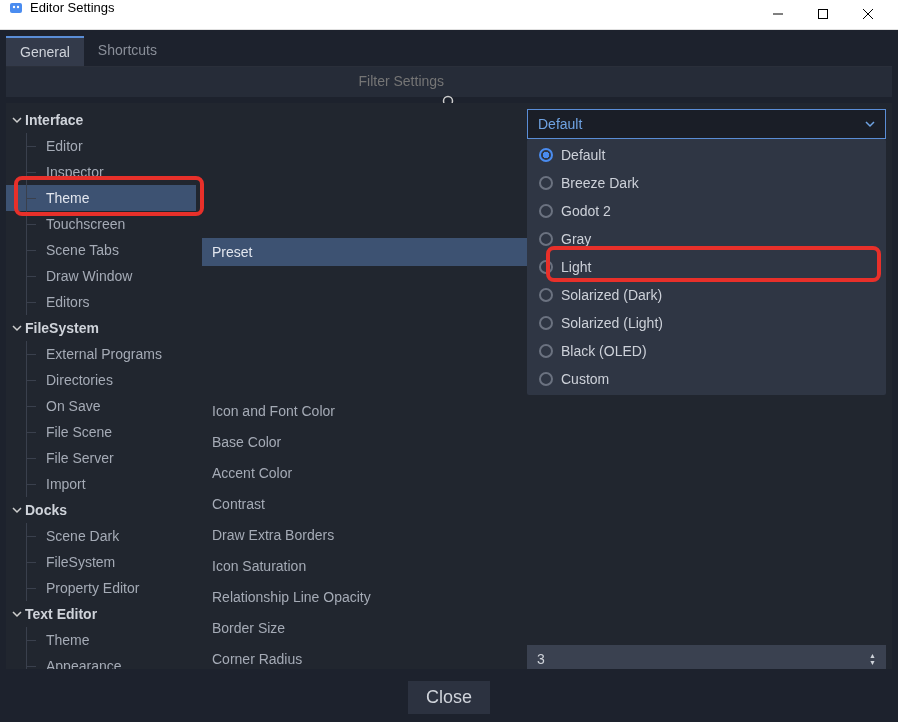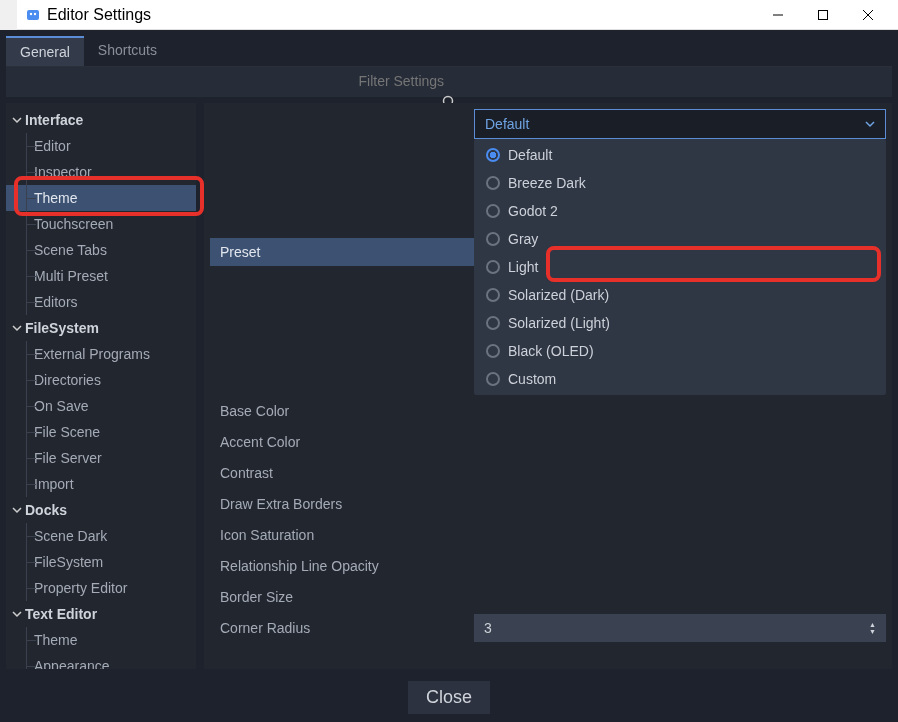--- a/index.html
+++ b/index.html
@@ -9,26 +9,25 @@
   background: #f0f0f0;
   font-family: -apple-system, BlinkMacSystemFont, "Segoe UI", Arial, sans-serif;
   font-size: 14px;
   color: #cdcdcd;
   overflow: hidden;
 }
 .titlebar {
   height: 30px;
   background: #ffffff;
   display: flex;
-  align-items: center;
+  align-items: flex-start;
   padding: 0 8px;
   color: #000;
-  font-size: 16px;
+  font-size: 13px;
   border-bottom: 1px solid #e0e0e0;
-  margin-left: 17px;
 }
 .titlebar-icon {
   width: 16px; height: 16px;
   margin-right: 6px;
 }
 .titlebar-title { flex: 1; }
 .win-controls { display: flex; gap: 0; }
 .win-btn {
   width: 45px; height: 28px;
   display: flex; align-items: center; justify-content: center;
@@ -73,21 +72,20 @@
 .search-icon {
   width: 30px;
   display: flex;
   align-items: center;
   justify-content: center;
 }
 .main-split {
   display: flex;
   flex: 1;
   margin-top: 6px;
-  gap: 8px;
   min-height: 0;
 }
 .sidebar {
   width: 190px;
   background: #21262f;
   overflow-y: auto;
   padding: 4px 0;
   position: relative;
 }
 .sidebar::-webkit-scrollbar { width: 6px; }
@@ -118,21 +116,21 @@
 }
 .tree-item::after {
   content: '';
   position: absolute;
   left: 20px;
   top: 50%;
   width: 10px;
   height: 1px;
   background: #3a404d;
 }
-.tree-item span { margin-left: 0; }
+.tree-item span { margin-left: 12px; }
 .tree-item.selected {
   background: #3d5272;
   color: #e2e6ee;
 }
 .chevron {
   width: 10px;
   height: 10px;
   display: inline-block;
 }
 .highlight-red {
@@ -155,21 +153,21 @@
   overflow-y: auto;
   position: relative;
 }
 .prop-row {
   display: flex;
   align-items: center;
   min-height: 30px;
   margin-bottom: 1px;
 }
 .prop-label {
-  width: 264px;
+  width: 325px;
   padding: 6px 10px;
   color: #a5abb6;
 }
 .prop-row.sel .prop-label {
   background: #3d5272;
   color: #e2e6ee;
 }
 .prop-value {
   flex: 1;
 }
@@ -306,21 +304,21 @@
       <div class="tree-item selected">
           <span>Theme</span>
         </div>
       <div class="tree-item">
           <span>Touchscreen</span>
         </div>
       <div class="tree-item">
           <span>Scene Tabs</span>
         </div>
       <div class="tree-item">
-          <span>Multi Preset</span>
+          <span>Draw Window</span>
         </div>
       <div class="tree-item">
           <span>Editors</span>
         </div>
 
       <div class="tree-section">
         <svg class="chevron" viewBox="0 0 10 10">
             <path d="M1 3 L5 7 L9 3" fill="none" stroke="#cdcdcd" stroke-width="1.5"></path>
           </svg>
         <span>FileSystem</span>
@@ -419,20 +417,23 @@
               </div>
             <div class="option-row">
                 <span class="radio"></span>
                 <span>Custom</span>
               </div>
           </div>
         </div>
       </div>
 
       <div class="prop-row">
+          <div class="prop-label">Icon and Font Color</div>
+        </div>
+      <div class="prop-row">
           <div class="prop-label">Base Color</div>
         </div>
       <div class="prop-row">
           <div class="prop-label">Accent Color</div>
         </div>
       <div class="prop-row">
           <div class="prop-label">Contrast</div>
         </div>
       <div class="prop-row">
           <div class="prop-label">Draw Extra Borders</div>

